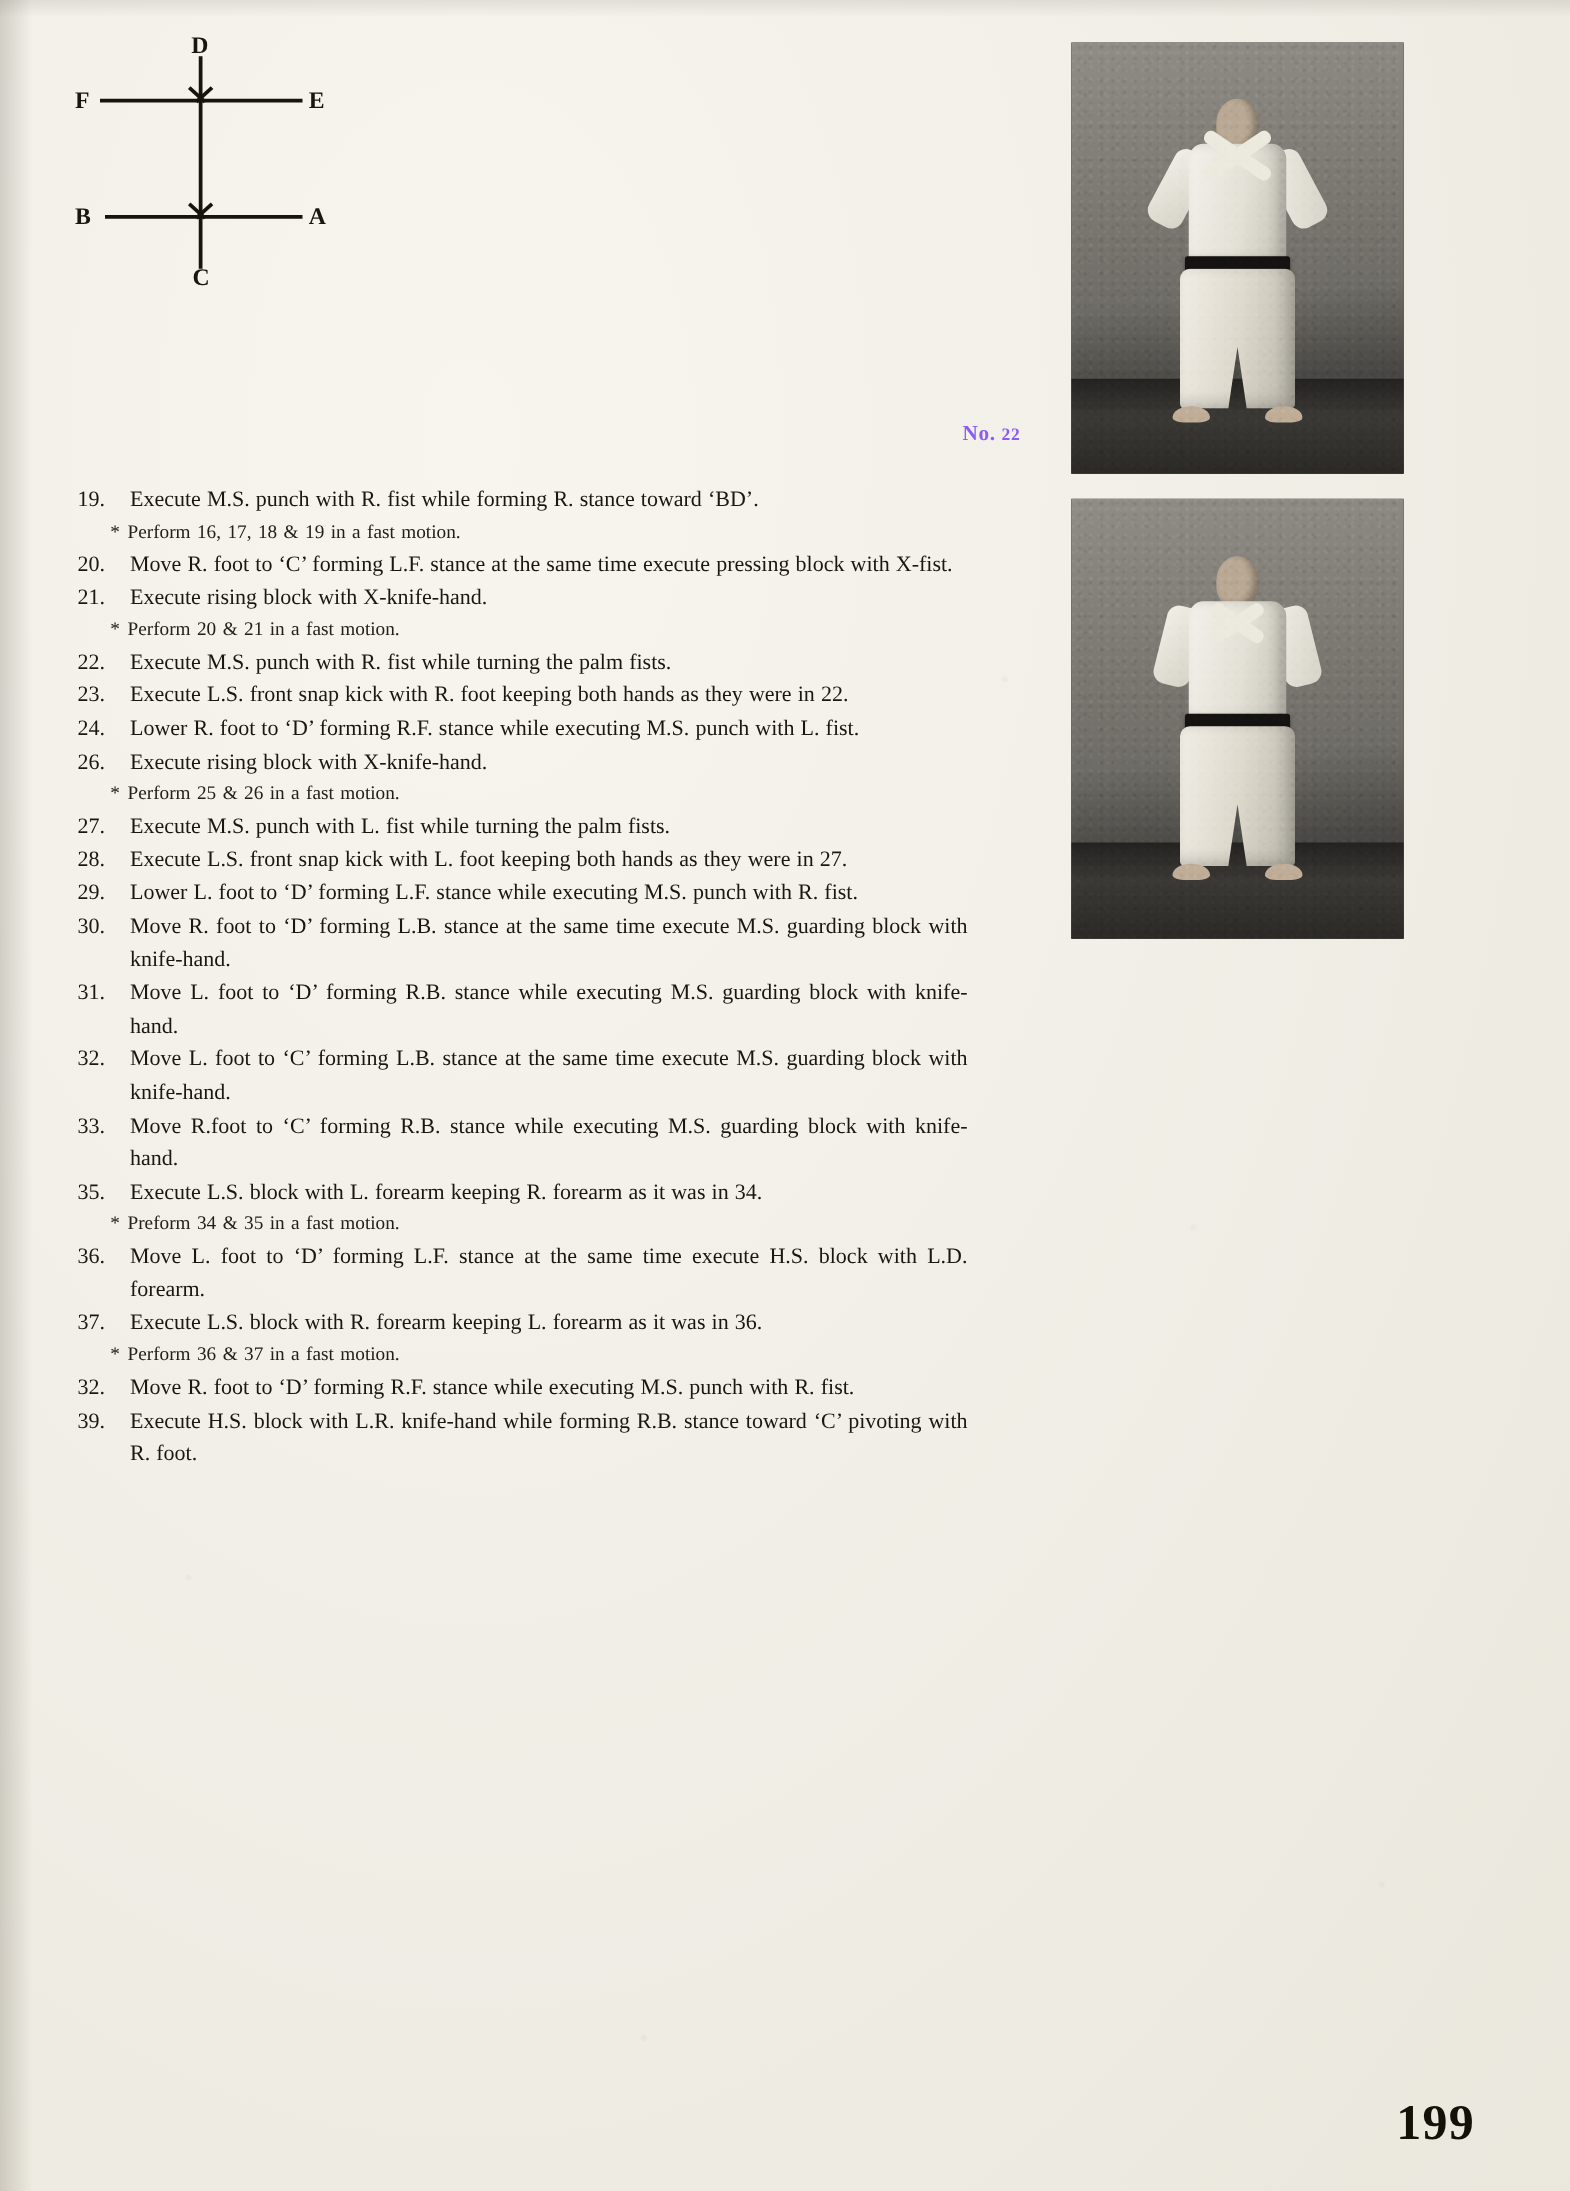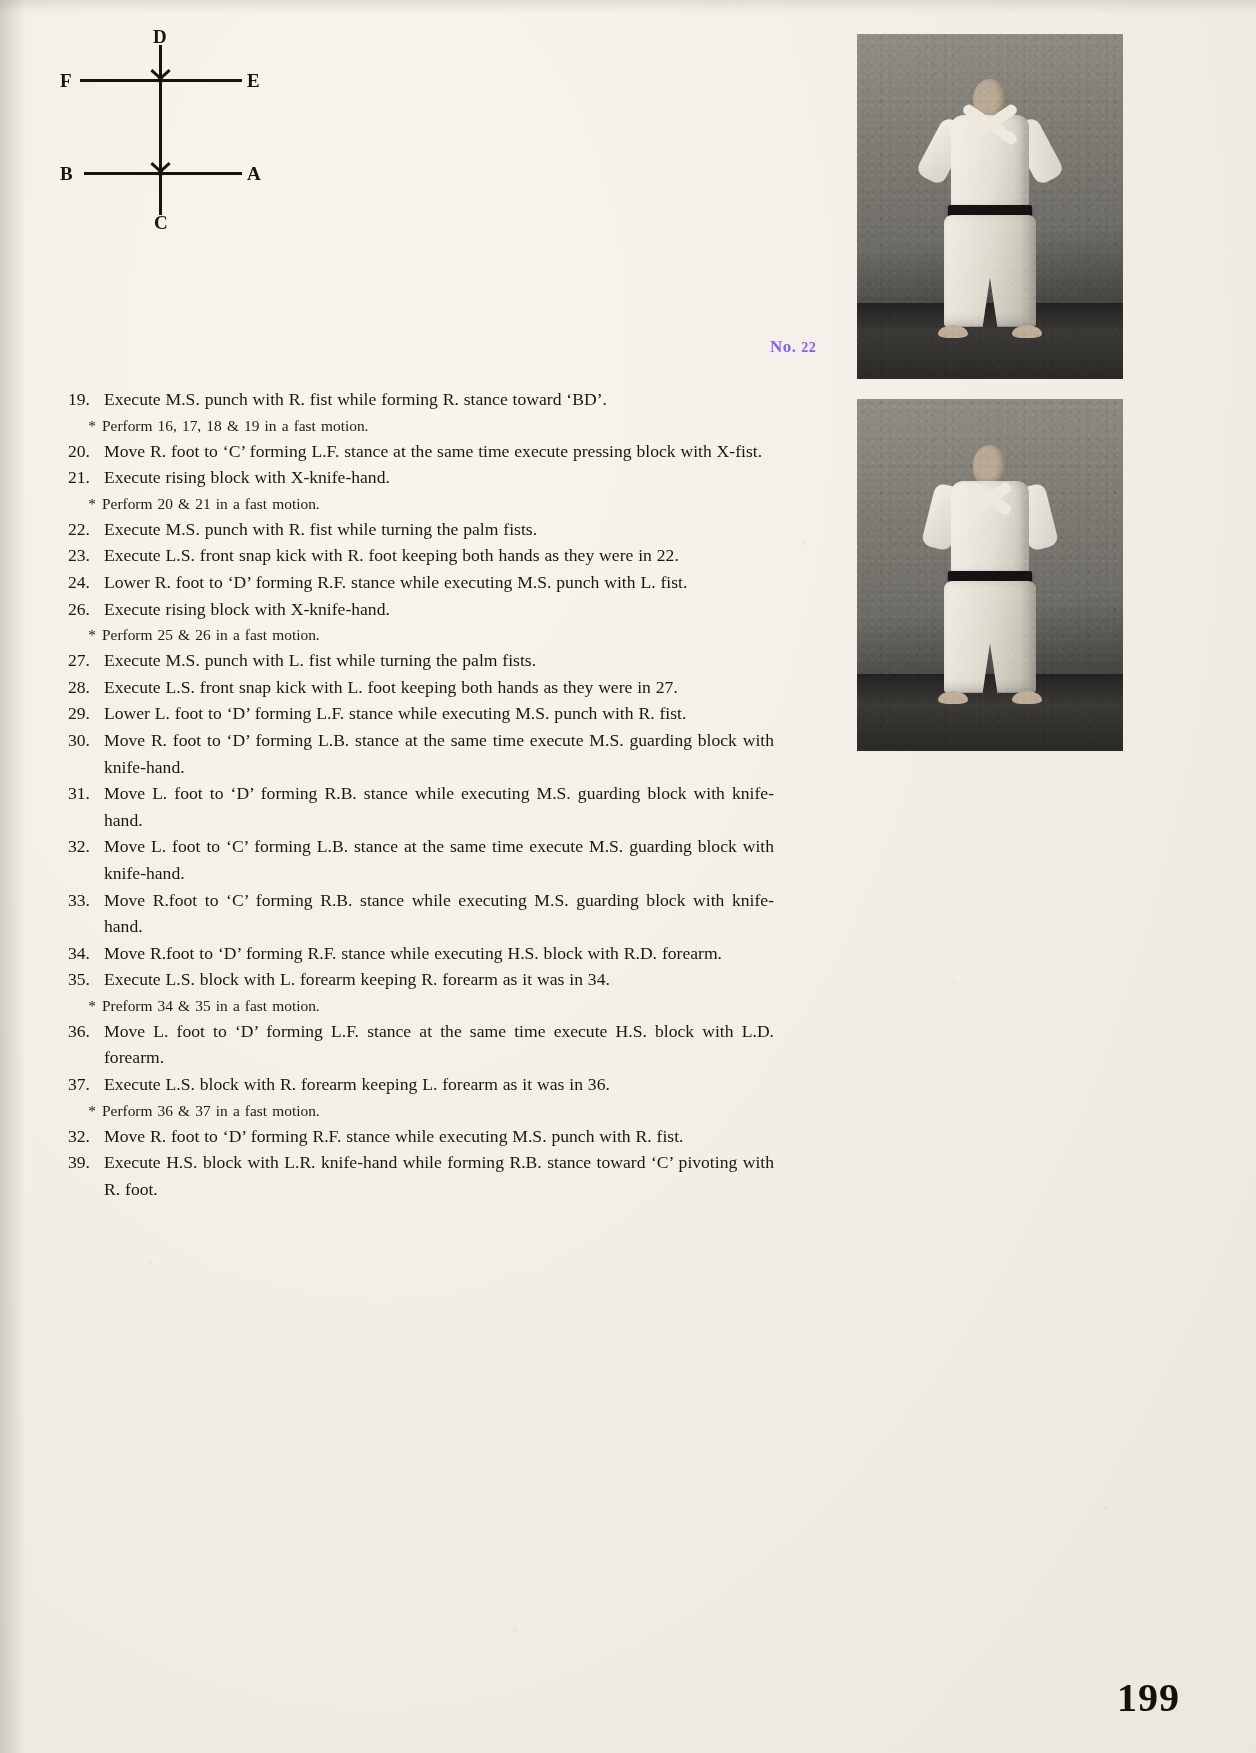--- a/index.html
+++ b/index.html
@@ -144,21 +144,21 @@
     font-family:"Liberation Serif", serif;
     font-size:17.6px;
     line-height:26.6px;
     color:#19180f;
   }
   .item{
     display:flex;align-items:flex-start;
     margin:0 0 0 0;
   }
   .item .marker{
-    flex:0 0 auto;width:34px;text-align:center;
+    flex:0 0 auto;width:34px;text-align:left;
     padding-right:8px;white-space:nowrap;
   }
   .item .txt{
     flex:1 1 auto;
     text-align:justify;
     text-justify:inter-word;
     word-spacing:.5px;
   }
   .item.note{
     font-size:15.4px;line-height:25px;
@@ -314,24 +314,20 @@
     </div>
     <div class="item">
       <span class="marker">32.</span>
       <span class="txt">Move L. foot to ‘C’ forming L.B. stance at the same time execute M.S. guarding block with knife-hand.</span>
     </div>
     <div class="item">
       <span class="marker">33.</span>
       <span class="txt">Move R.foot to ‘C’ forming R.B. stance while executing M.S. guarding block with knife-hand.</span>
     </div>
     <div class="item">
-      <span class="marker">34.</span>
-      <span class="txt">Move R.foot to ‘D’ forming R.F. stance while executing H.S. block with R.D. forearm.</span>
-    </div>
-    <div class="item">
       <span class="marker">35.</span>
       <span class="txt">Execute L.S. block with L. forearm keeping R. forearm as it was in 34.</span>
     </div>
     <div class="item note">
       <span class="marker">*</span>
       <span class="txt">Preform 34 &amp; 35 in a fast motion.</span>
     </div>
     <div class="item">
       <span class="marker">36.</span>
       <span class="txt">Move L. foot to ‘D’ forming L.F. stance at the same time execute H.S. block with L.D. forearm.</span>

